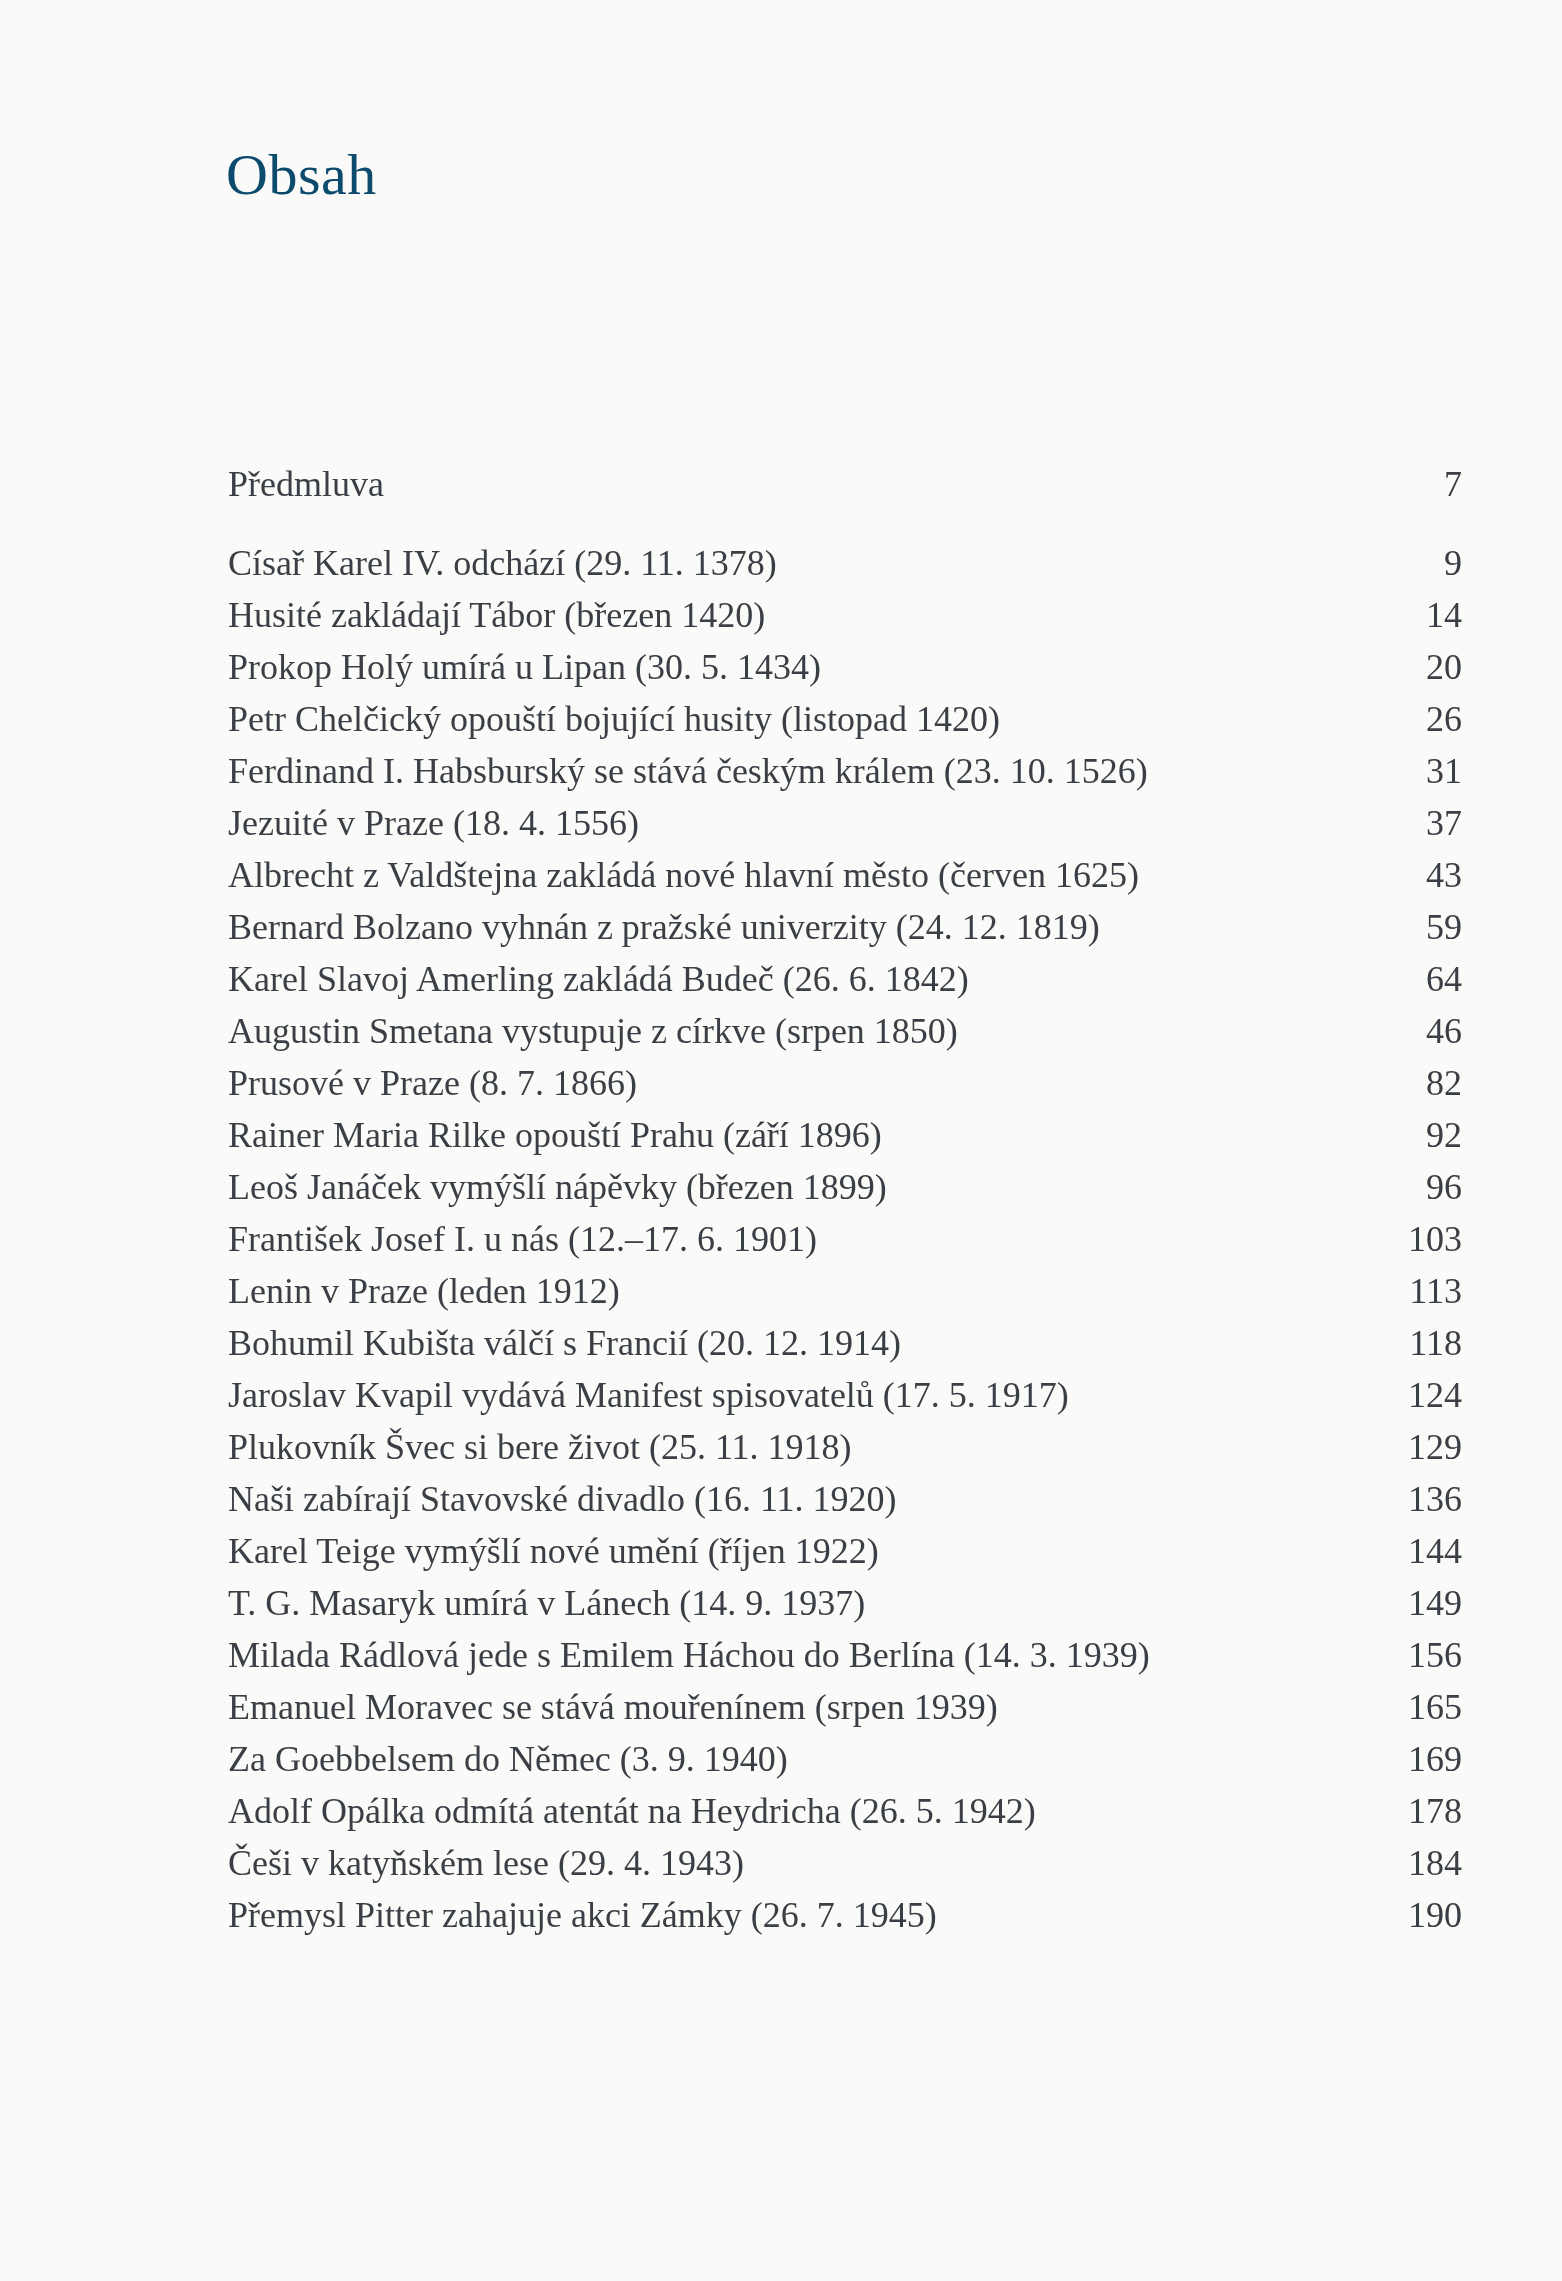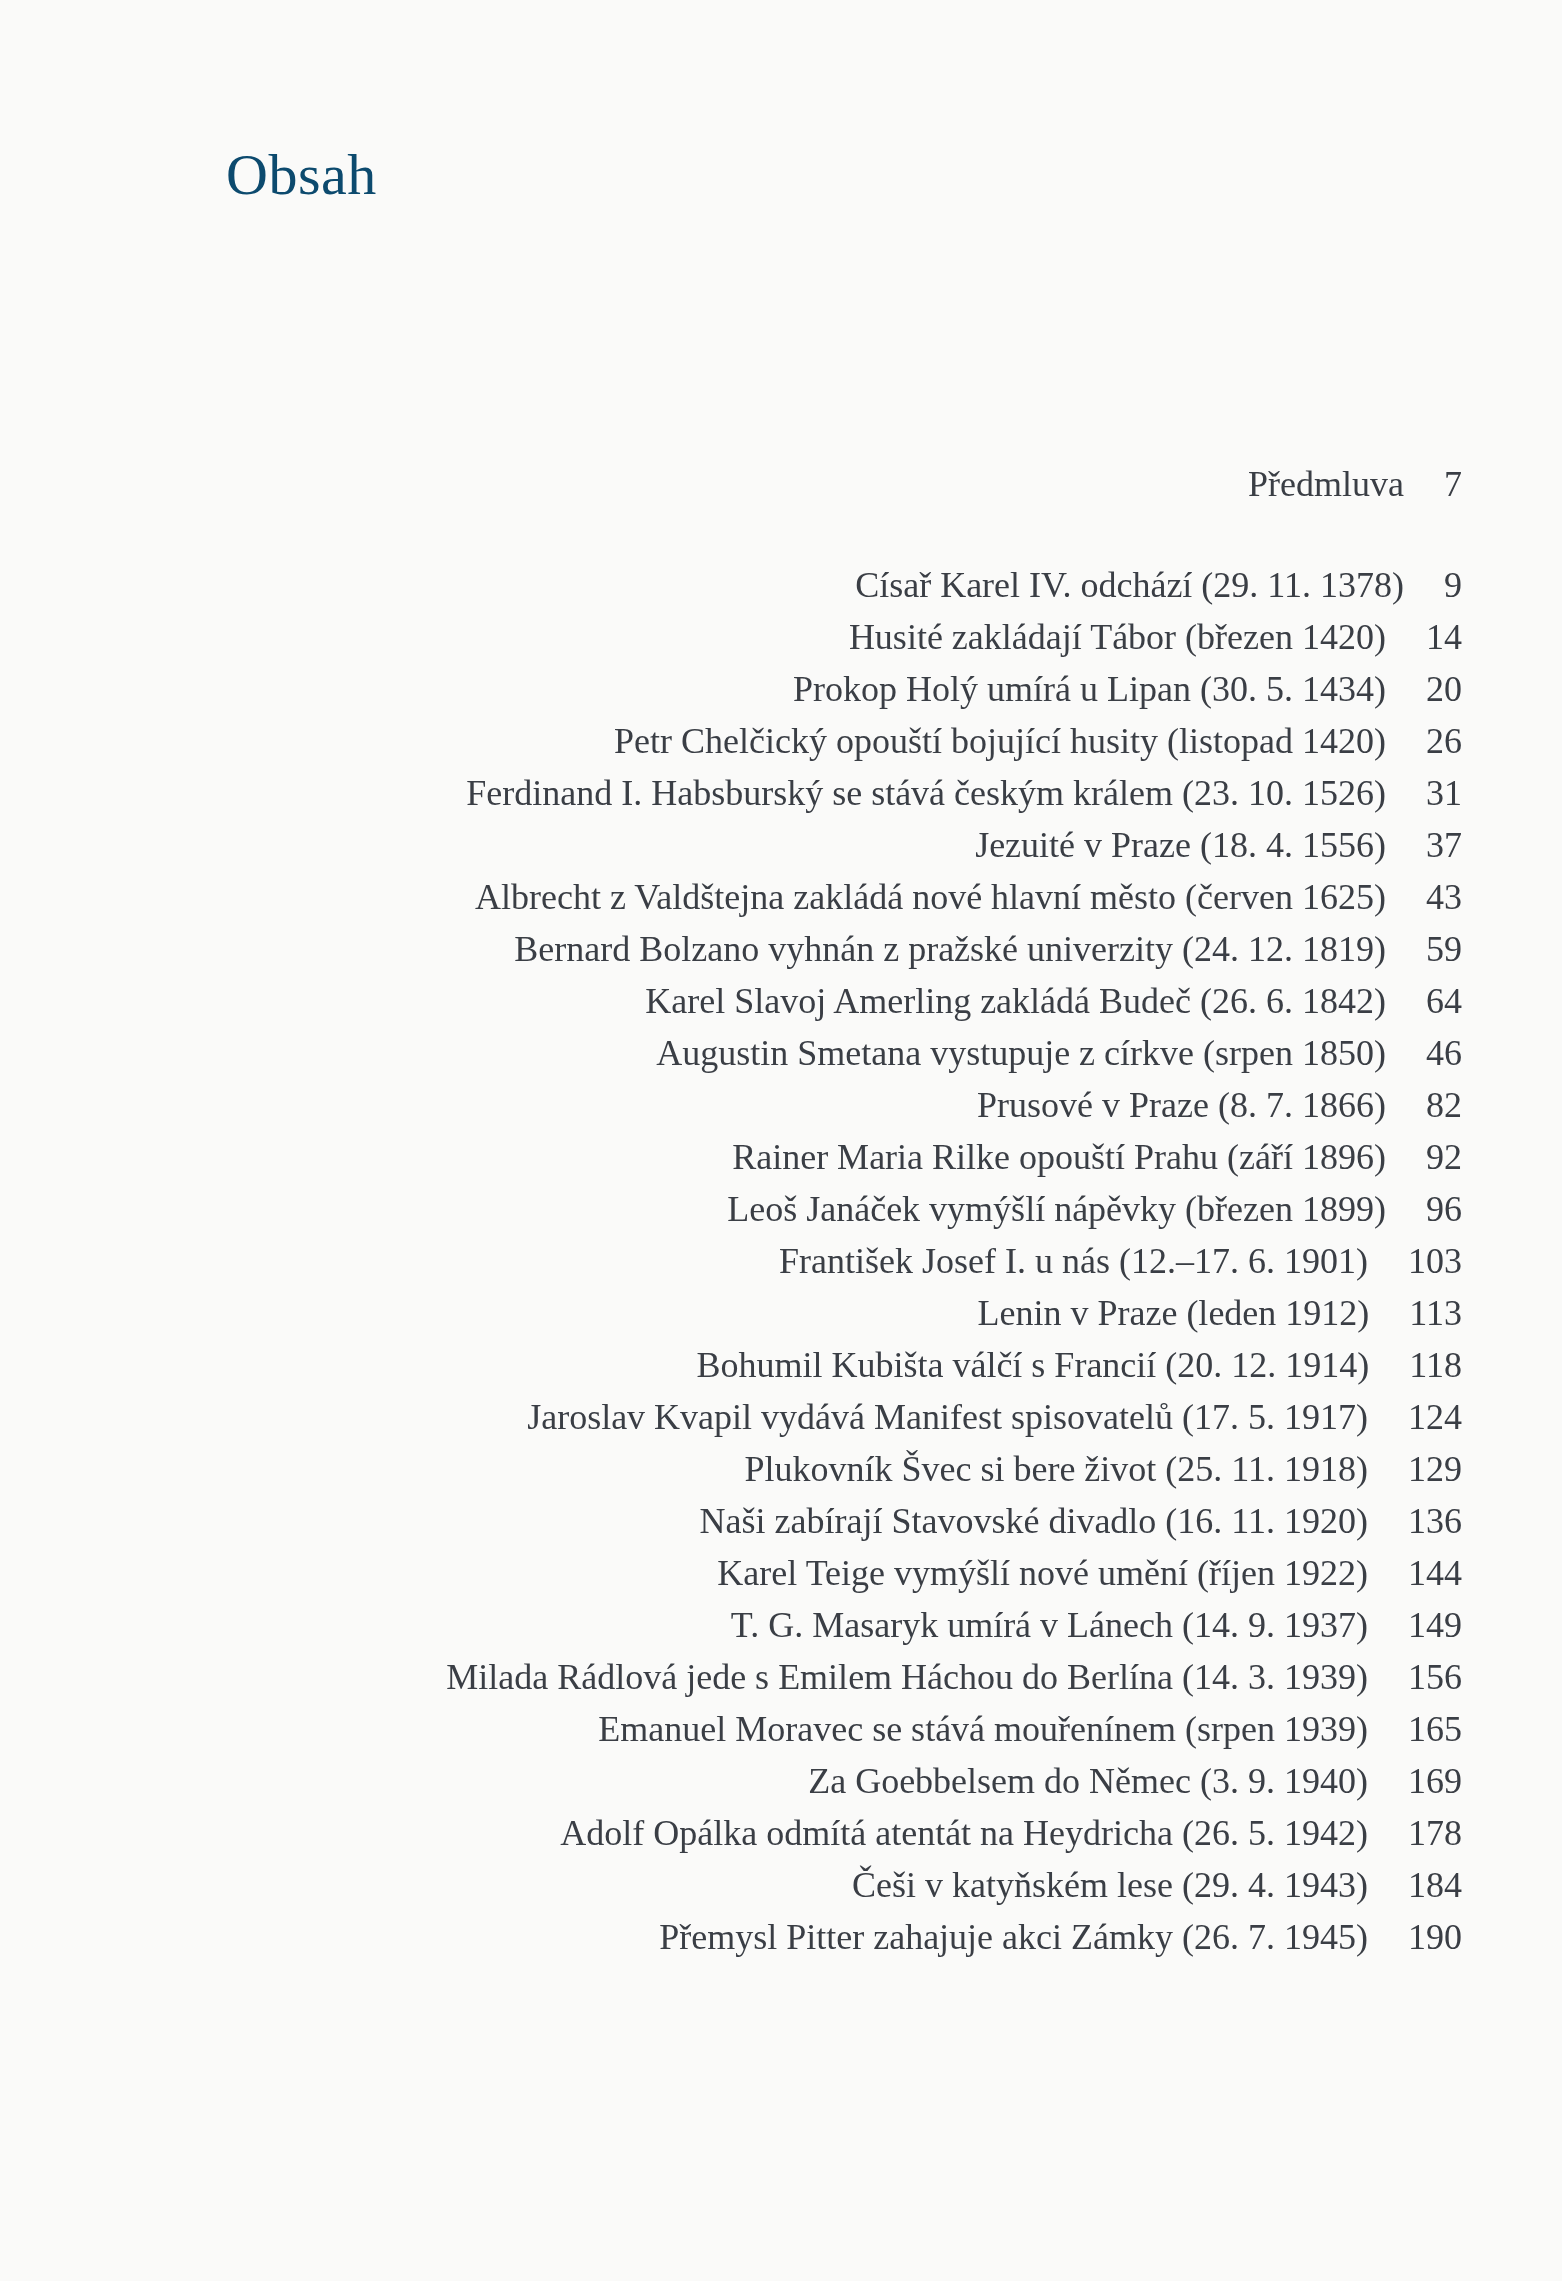--- a/index.html
+++ b/index.html
@@ -26,34 +26,33 @@
     line-height: 1;
     letter-spacing: 0.5px;
     color: #0c4a6e;
   }
   .toc-block {
     position: absolute;
     left: 228px;
     right: 100px;
   }
   .preface-block { top: 458px; }
-  .entries-block { top: 559px; }
+  .entries-block { top: 537px; }
   .toc-row {
     display: flex;
     justify-content: space-between;
     align-items: baseline;
     height: 52px;
     line-height: 52px;
     white-space: nowrap;
     font-size: 36px;
   }
   .toc-label {
     flex: 1 1 auto;
     overflow: hidden;
-    text-align: right;
   }
   .toc-page {
     flex: 0 0 auto;
     text-align: right;
     padding-left: 40px;
   }
 </style>
 </head>
 <body>
 

